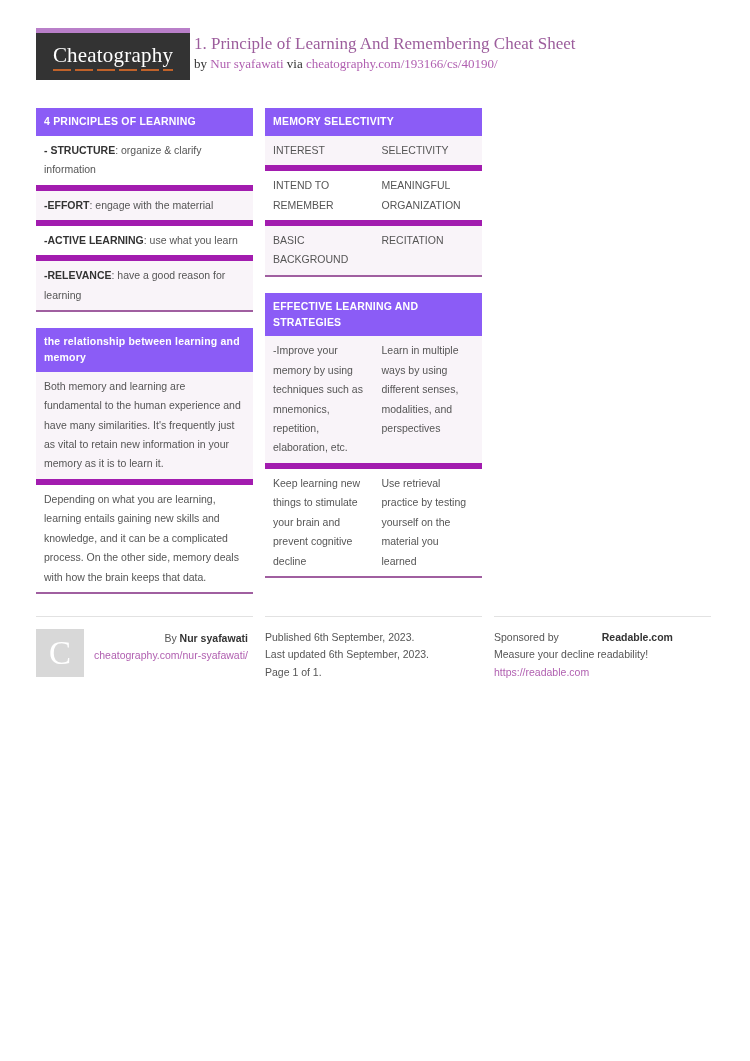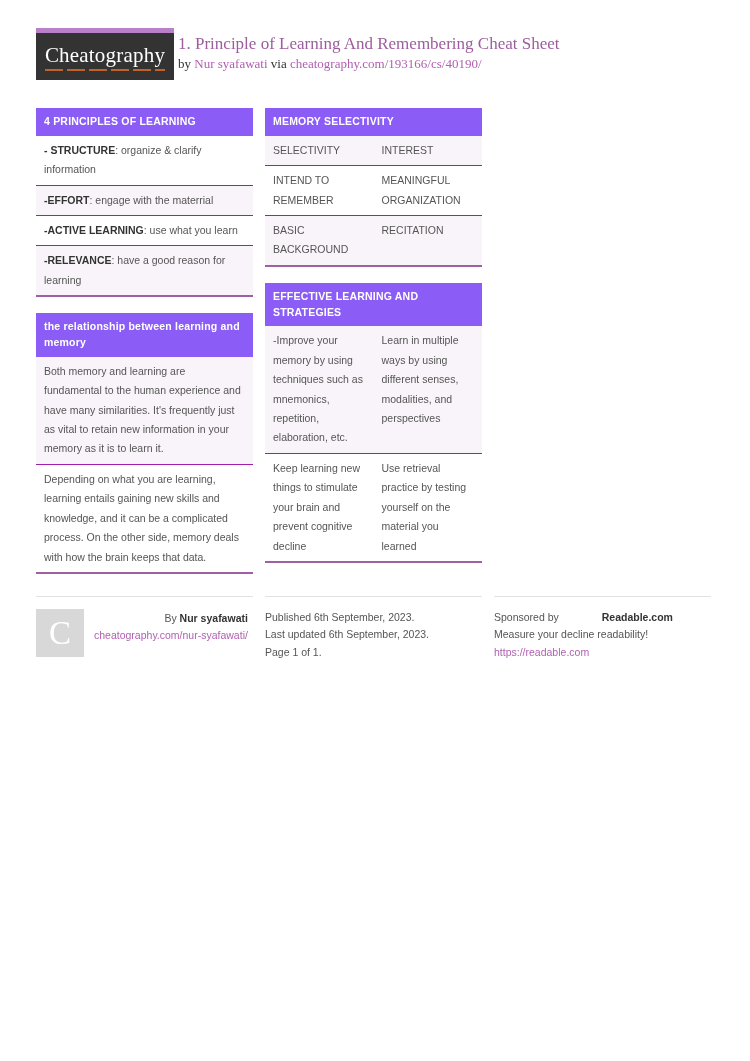--- a/index.html
+++ b/index.html
@@ -23,21 +23,21 @@
   }
 
   
   .header {
     display: flex;
     align-items: flex-start;
     height: 62px;
     margin-bottom: 18px;
   }
   .logo-box {
-    width: 138px;
+    width: 154px;
     height: 52px;
     background: #333333;
     border-top: 5px solid #b97fc9;
     box-sizing: border-box;
     display: flex;
     align-items: center;
     justify-content: center;
     flex: 0 0 auto;
   }
   .logo-word {
@@ -109,21 +109,21 @@
     font-weight: bold;
     padding: 6px 8px;
     line-height: 1.5;
     letter-spacing: 0.2px;
   }
   .block-title.lower {
     text-transform: none;
   }
   .row {
     display: flex;
-    border-bottom: 1px solid #a21caf;
+    border-bottom: 6px solid #a21caf;
   }
   .row:last-child { border-bottom: none; }
   .row.alt { background: #f9f4f9; }
   .cell {
     font-size: 10.5px;
     line-height: 1.85;
     padding: 5px 8px;
     box-sizing: border-box;
     color: #555555;
   }
@@ -223,22 +223,22 @@
         </div>
       </div>
 
     </div>
 
     <div class="col">
 
       <div class="block">
         <div class="block-title">MEMORY SELECTIVITY</div>
         <div class="row alt">
+          <div class="cell half">INTEREST</div>
           <div class="cell half">SELECTIVITY</div>
-          <div class="cell half">INTEREST</div>
         </div>
         <div class="row">
           <div class="cell half">INTEND TO REMEMBER</div>
           <div class="cell half">MEANINGFUL ORGANIZATION</div>
         </div>
         <div class="row alt">
           <div class="cell half">BASIC BACKGROUND</div>
           <div class="cell half">RECITATION</div>
         </div>
       </div>

